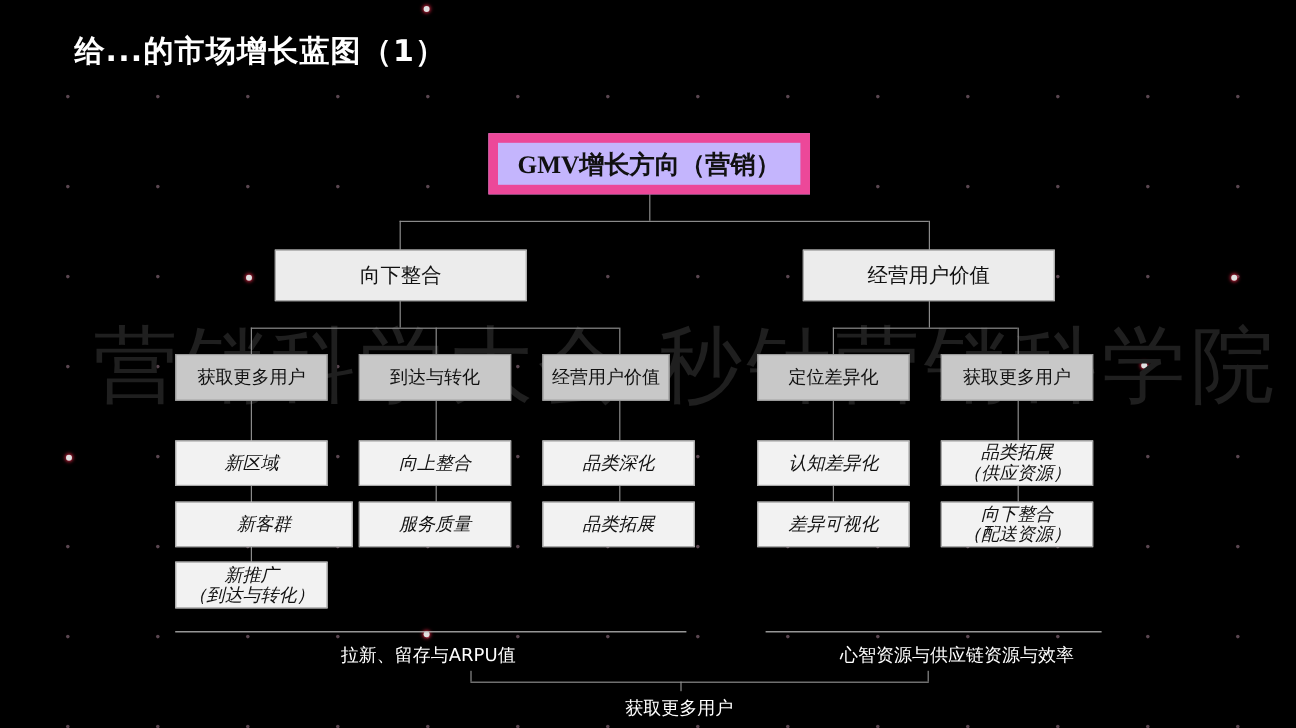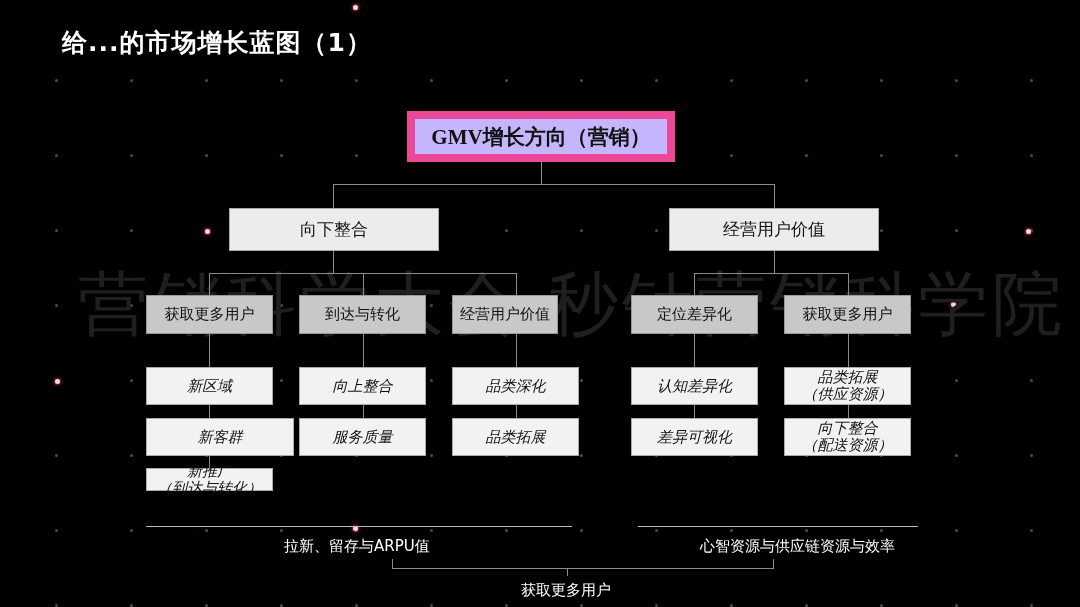--- a/index.html
+++ b/index.html
@@ -177,21 +177,21 @@
 <div class="box l1" style="left:669px;top:208px;width:210px;height:43px">经营用户价值</div>
 
 <div class="box l2" style="left:146px;top:295px;width:127px;height:39px">获取更多用户</div>
 <div class="box l2" style="left:299px;top:295px;width:127px;height:39px">到达与转化</div>
 <div class="box l2" style="left:452px;top:295px;width:106px;height:39px">经营用户价值</div>
 <div class="box l2" style="left:631px;top:295px;width:127px;height:39px">定位差异化</div>
 <div class="box l2" style="left:784px;top:295px;width:127px;height:39px">获取更多用户</div>
 
 <div class="box l3" style="left:146px;top:367px;width:127px;height:38px">新区域</div>
 <div class="box l3" style="left:146px;top:418px;width:148px;height:38px">新客群</div>
-<div class="box l3" style="left:146px;top:468px;width:127px;height:23px;white-space:pre-line">新推广
+<div class="box l3" style="left:146px;top:468px;width:127px;height:39px;white-space:pre-line">新推广
 （到达与转化）</div>
 <div class="box l3" style="left:299px;top:367px;width:127px;height:38px">向上整合</div>
 <div class="box l3" style="left:299px;top:418px;width:127px;height:38px">服务质量</div>
 <div class="box l3" style="left:452px;top:367px;width:127px;height:38px">品类深化</div>
 <div class="box l3" style="left:452px;top:418px;width:127px;height:38px">品类拓展</div>
 <div class="box l3" style="left:631px;top:367px;width:127px;height:38px">认知差异化</div>
 <div class="box l3" style="left:631px;top:418px;width:127px;height:38px">差异可视化</div>
 <div class="box l3" style="left:784px;top:367px;width:127px;height:38px;white-space:pre-line">品类拓展
 （供应资源）</div>
 <div class="box l3" style="left:784px;top:418px;width:127px;height:38px;white-space:pre-line">向下整合

